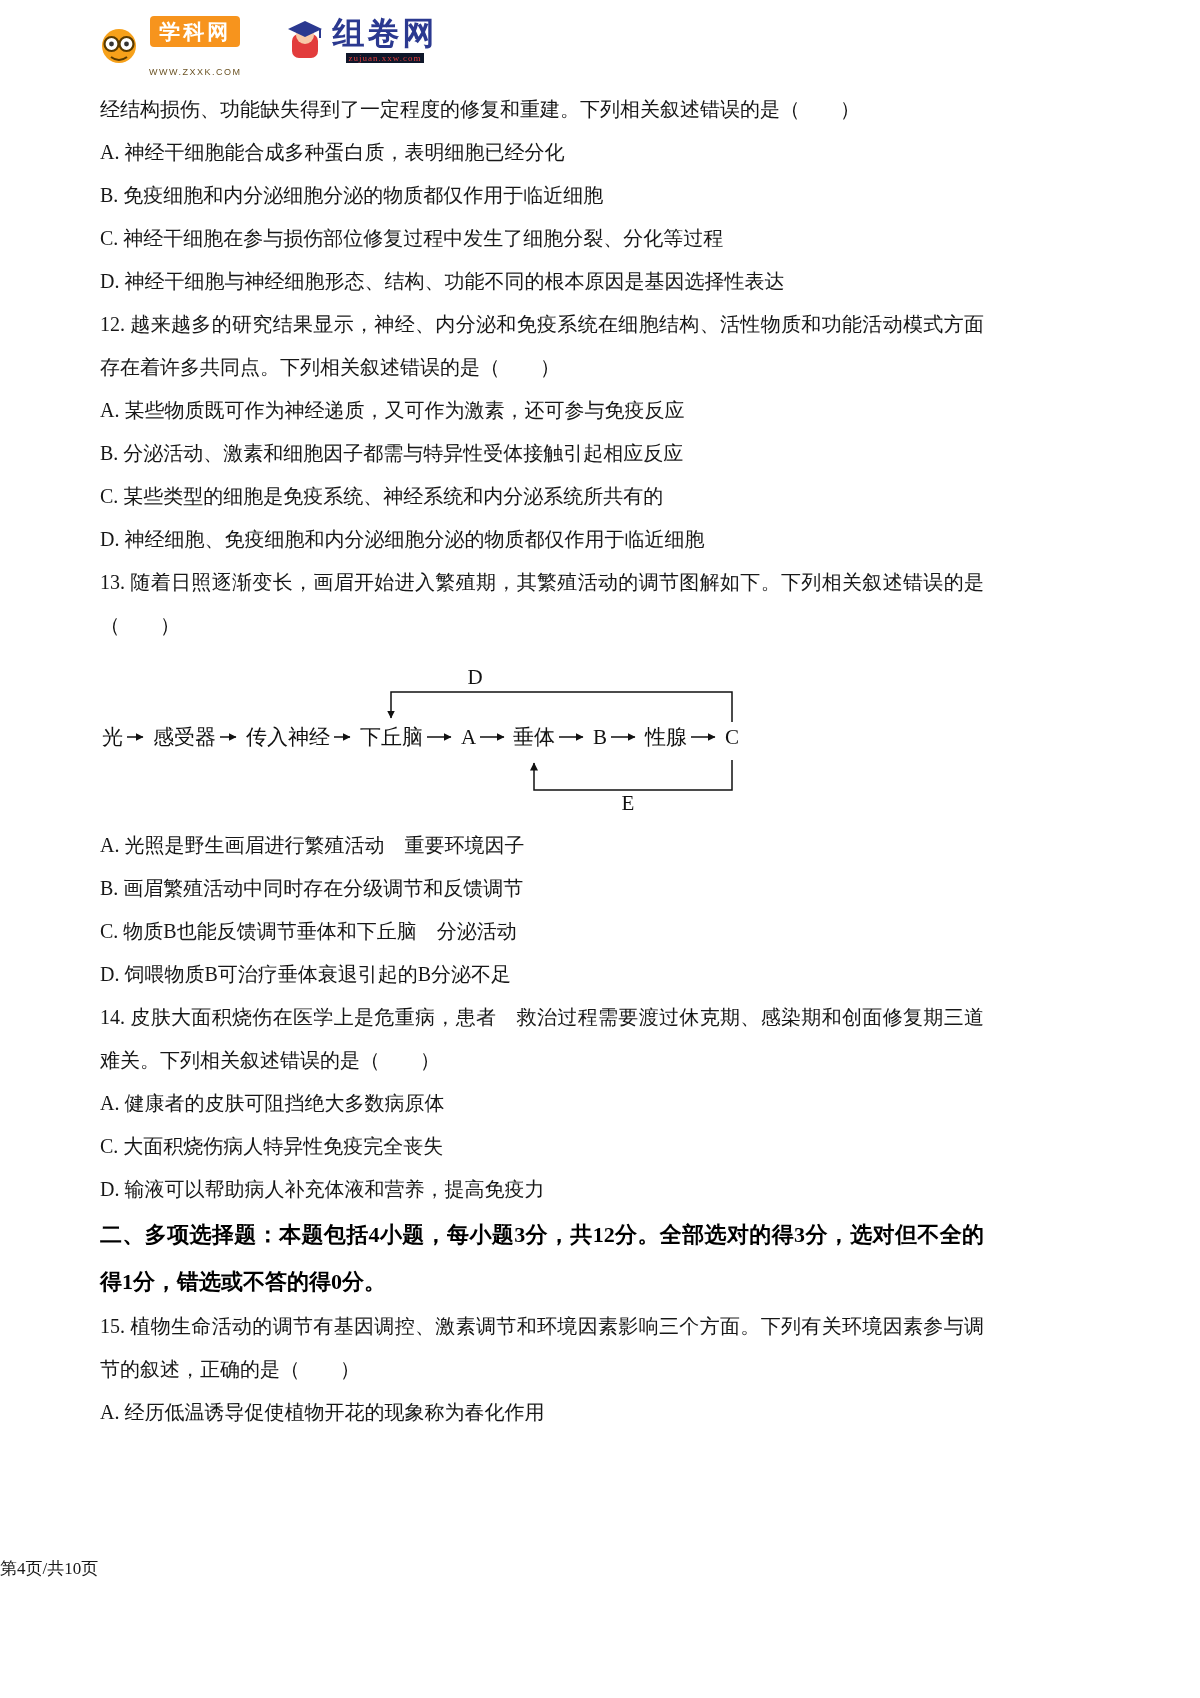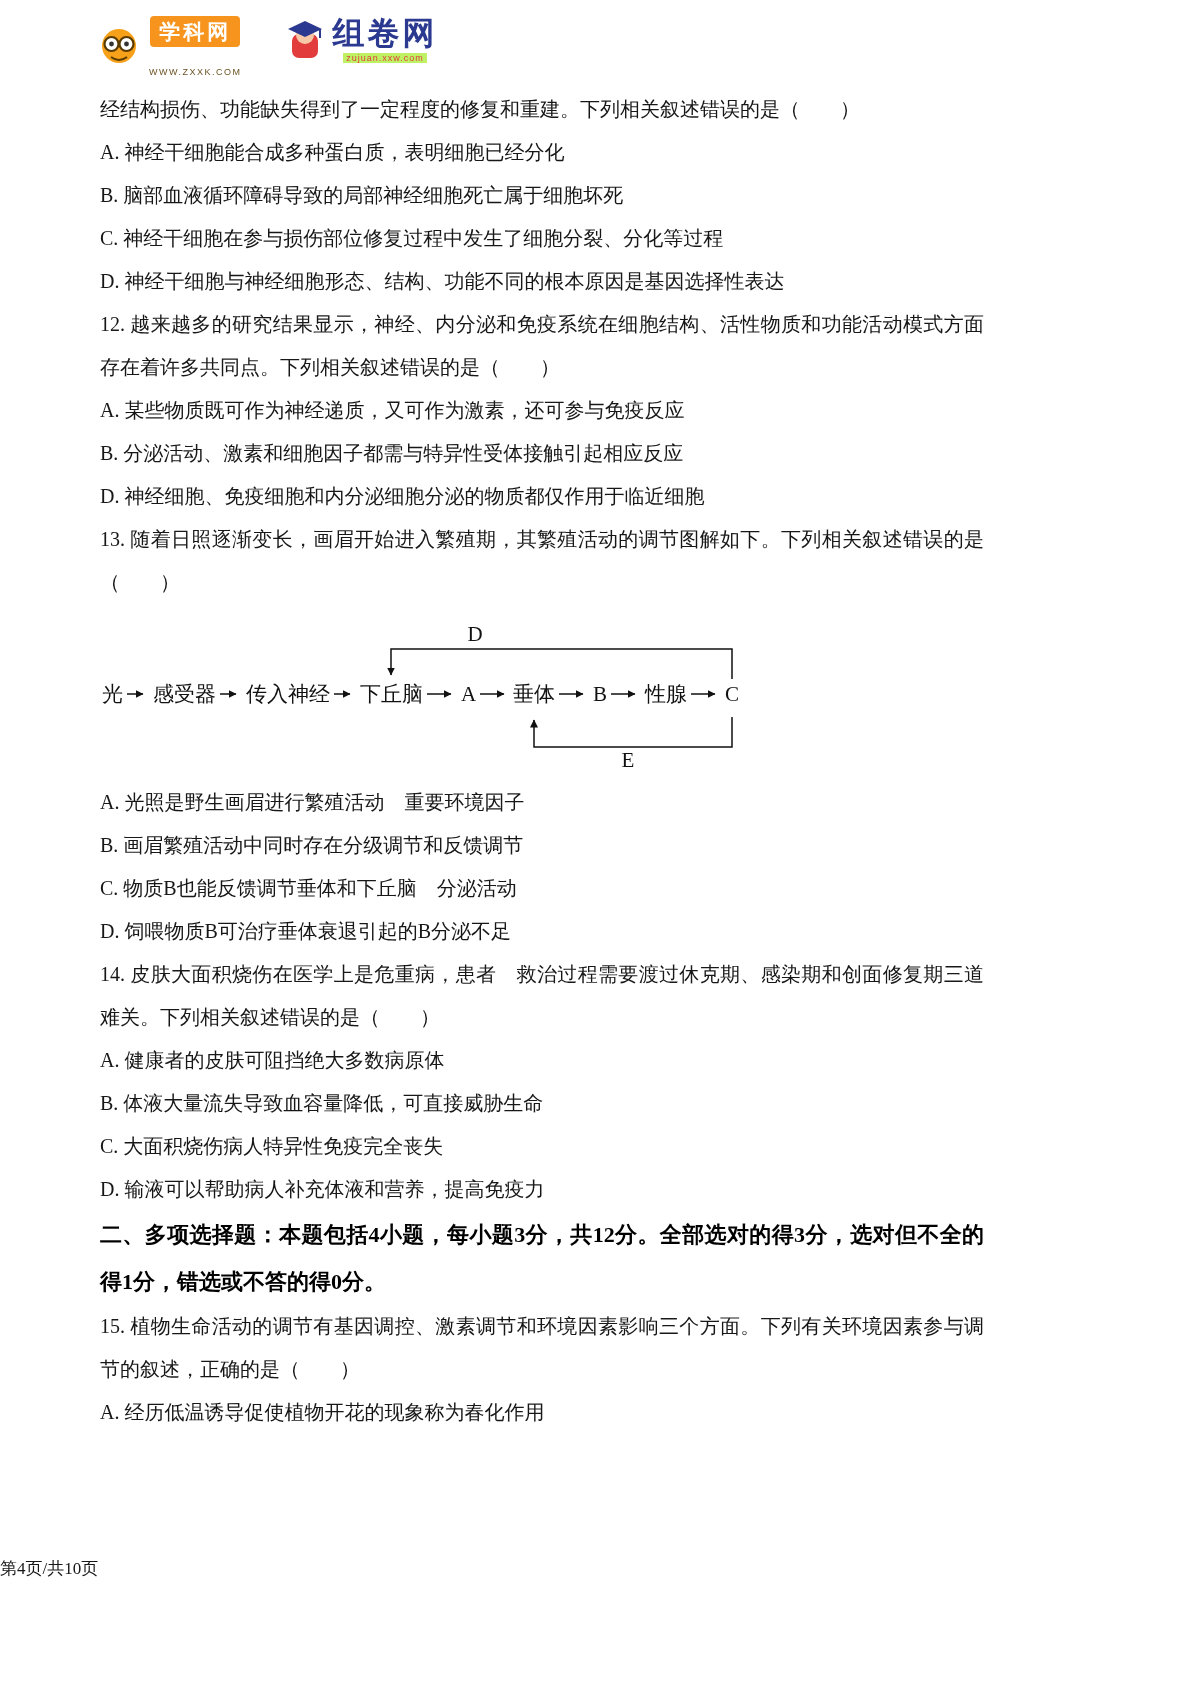--- a/index.html
+++ b/index.html
@@ -9,21 +9,21 @@
     color:#171717;
   }
   .page{position:relative;width:1080px;height:1698px;padding:16px 96px 8px 100px;box-sizing:border-box;overflow:hidden;background:#fff;}
   
   .hdr{display:flex;align-items:flex-start;gap:42px;height:60px;margin-left:-4px;}
   .logo{display:flex;align-items:center;gap:7px;}
   .logo-col{display:flex;flex-direction:column;align-items:center;}
   .zxxk-badge{background:#f7941d;color:#fff;font-weight:bold;font-size:21px;line-height:1.2;padding:3px 9px;border-radius:4px;letter-spacing:3px;font-family:"Liberation Sans","DejaVu Sans",sans-serif;}
   .zxxk-url{font-size:9px;color:#6b5324;letter-spacing:1.5px;margin-top:20px;font-family:"Liberation Sans","DejaVu Sans",sans-serif;}
   .zj-name{color:#2b3990;font-weight:bold;font-size:32px;line-height:1.1;letter-spacing:3px;font-family:"Liberation Sans","DejaVu Sans",sans-serif;}
-  .zj-url{font-size:9px;color:#e23c3c;letter-spacing:1px;margin-top:2px;font-family:Liberation Sans, sans-serif;background:#bef264;padding:0 3px;}
+  .zj-url{font-size:9px;color:#e23c3c;letter-spacing:1px;margin-top:2px;font-family:Liberation Serif, serif;background:#0f172a;padding:0 3px;}
   
   .content{margin-top:12px;font-size:20px;}
   .content p{margin:0;line-height:43px;text-align:justify;}
   .content p.sec{font-weight:bold;font-size:22px;line-height:47px;color:#000;}
   
   .diagram{margin:15px 0 10px 0;}
   .flow-svg{display:block;}
   .flow-svg text{font-size:21px;fill:#111;font-family:"Liberation Serif","DejaVu Serif",serif;}
   .flow-svg .lbl{font-size:21px;}
   .flow-svg .fl,.flow-svg .fb{stroke:#111;stroke-width:1.5;fill:none;}
@@ -61,27 +61,28 @@
         <div class="zj-name">组卷网</div>
         <div class="zj-url">zujuan.xxw.com</div>
       </div>
     </div>
   </header>
 
   <main class="content">
 
     <p>经结构损伤、功能缺失得到了一定程度的修复和重建。下列相关叙述错误的是（　　）</p>
     <p>A. 神经干细胞能合成多种蛋白质，表明细胞已经分化</p>
-    <p>B. 脑部血液循环障碍导致的局部神经细胞死亡属于细胞坏死</p>
+    <p>B. 免疫细胞和内分泌细胞分泌的物质都仅作用于临近细胞</p>
     <p>C. 神经干细胞在参与损伤部位修复过程中发生了细胞分裂、分化等过程</p>
     <p>D. 神经干细胞与神经细胞形态、结构、功能不同的根本原因是基因选择性表达</p>
 
     <p>12. 越来越多的研究结果显示，神经、内分泌和免疫系统在细胞结构、活性物质和功能活动模式方面存在着许多共同点。下列相关叙述错误的是（　　）</p>
     <p>A. 某些物质既可作为神经递质，又可作为激素，还可参与免疫反应</p>
     <p>B. 分泌活动、激素和细胞因子都需与特异性受体接触引起相应反应</p>
+    <p>C. 某些类型的细胞是免疫系统、神经系统和内分泌系统所共有的</p>
     <p>D. 神经细胞、免疫细胞和内分泌细胞分泌的物质都仅作用于临近细胞</p>
 
     <p>13. 随着日照逐渐变长，画眉开始进入繁殖期，其繁殖活动的调节图解如下。下列相关叙述错误的是（　　）</p>
 
     <div class="diagram">
       <svg class="flow-svg" width="660" height="152" viewBox="0 0 660 152">
         <defs>
           <marker id="arr" markerUnits="userSpaceOnUse" markerWidth="9" markerHeight="9" refX="7.5" refY="4" orient="auto">
             <path d="M0,0 L8,4 L0,8 Z" fill="#111111"></path>
           </marker>
@@ -113,21 +114,20 @@
       </svg>
     </div>
 
     <p>A. 光照是野生画眉进行繁殖活动　重要环境因子</p>
     <p>B. 画眉繁殖活动中同时存在分级调节和反馈调节</p>
     <p>C. 物质B也能反馈调节垂体和下丘脑　分泌活动</p>
     <p>D. 饲喂物质B可治疗垂体衰退引起的B分泌不足</p>
 
     <p>14. 皮肤大面积烧伤在医学上是危重病，患者　救治过程需要渡过休克期、感染期和创面修复期三道难关。下列相关叙述错误的是（　　）</p>
     <p>A. 健康者的皮肤可阻挡绝大多数病原体</p>
-    <p>B. 体液大量流失导致血容量降低，可直接威胁生命</p>
     <p>C. 大面积烧伤病人特异性免疫完全丧失</p>
     <p>D. 输液可以帮助病人补充体液和营养，提高免疫力</p>
 
     <p class="sec">二、多项选择题：本题包括4小题，每小题3分，共12分。全部选对的得3分，选对但不全的得1分，错选或不答的得0分。</p>
 
     <p>15. 植物生命活动的调节有基因调控、激素调节和环境因素影响三个方面。下列有关环境因素参与调节的叙述，正确的是（　　）</p>
     <p>A. 经历低温诱导促使植物开花的现象称为春化作用</p>
 
   </main>
 

